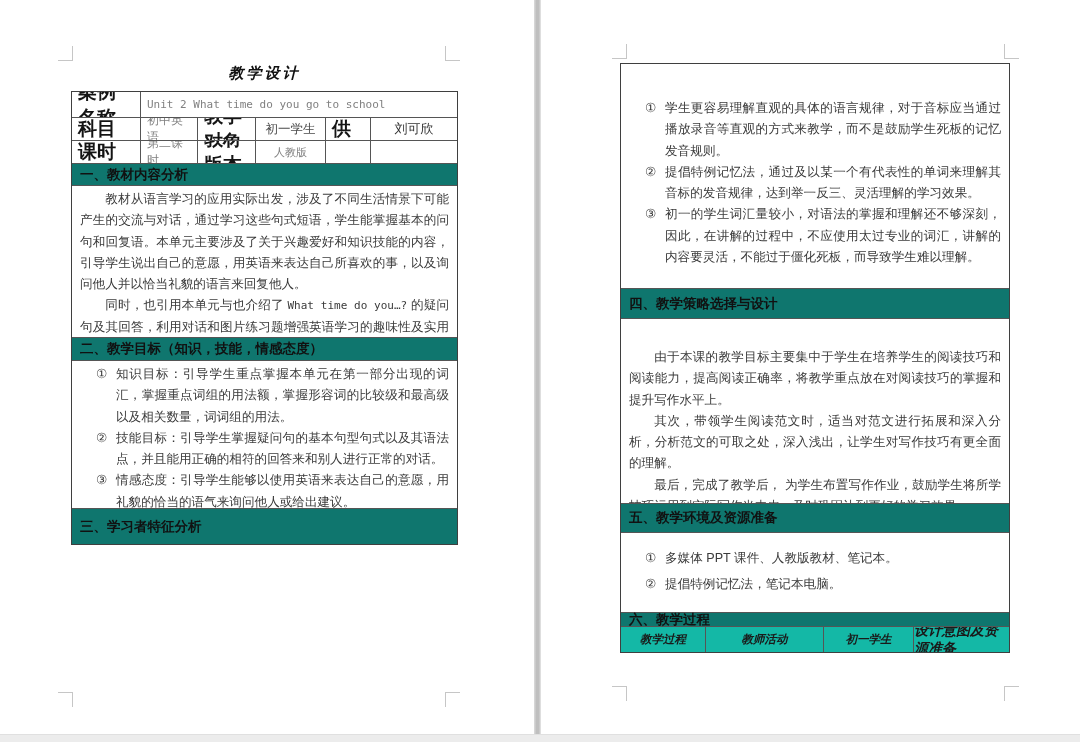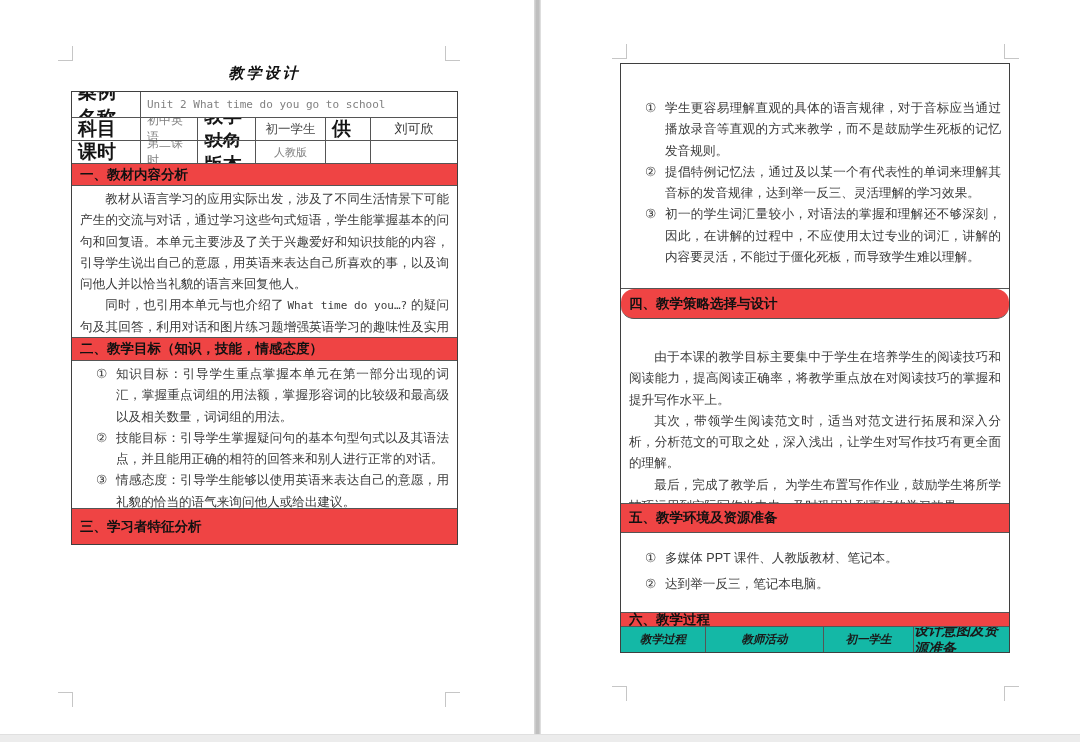--- a/index.html
+++ b/index.html
@@ -45,21 +45,21 @@
     display:flex;align-items:center;padding:2px 6px;overflow:hidden;
   }
   .cell:last-child{border-right:none;}
   .lbl{font-weight:bold;font-size:19px;color:#141414;}
   .val{font-size:12px;color:#808080;}
   .val-dark{font-size:12.5px;color:#4a4a4a;}
   .val-black{font-size:13px;color:#333;}
   .en{font-family:"DejaVu Sans Mono",monospace;font-size:11px;letter-spacing:0;}
   .center{justify-content:center;text-align:center;}
   .band{
-    background:#ef4444;display:flex;align-items:center;
+    background:#0f766e;display:flex;align-items:center;
     font-weight:bold;font-size:13.5px;color:#111;
     padding:0 8px;box-sizing:border-box;border-bottom:1px solid #555;
   }
   .content{
     box-sizing:border-box;border-bottom:1px solid #555;
     font-size:12.6px;line-height:21.3px;color:#3a3a3a;
     padding:3px 8px;overflow:hidden;text-align:justify;
   }
   .content p{margin:0;text-indent:2em;}
   .num-item{position:relative;padding-left:22px;}
@@ -134,31 +134,31 @@
   <div class="mark br" style="left:463px;top:686px;"></div>
 
   <div class="tbl" style="left:79px;top:63px;width:390px;">
 
     <div class="content" style="height:225px;padding-top:34px;padding-left:22px;">
       <div class="num-item"><span class="num">①</span><span>学生更容易理解直观的具体的语言规律，对于音标应当通过播放录音等直观的方式来教学，而不是鼓励学生死板的记忆发音规则。</span></div>
       <div class="num-item"><span class="num">②</span><span>提倡特例记忆法，通过及以某一个有代表性的单词来理解其音标的发音规律，达到举一反三、灵活理解的学习效果。</span></div>
       <div class="num-item"><span class="num">③</span><span>初一的学生词汇量较小，对语法的掌握和理解还不够深刻，因此，在讲解的过程中，不应使用太过专业的词汇，讲解的内容要灵活，不能过于僵化死板，而导致学生难以理解。</span></div>
     </div>
 
-    <div class="band" style="height:30px;border-radius:13px;">四、教学策略选择与设计</div>
+    <div class="band" style="height:30px;">四、教学策略选择与设计</div>
     <div class="content" style="height:185px;padding-top:28px;">
       <p>由于本课的教学目标主要集中于学生在培养学生的阅读技巧和阅读能力，提高阅读正确率，将教学重点放在对阅读技巧的掌握和提升写作水平上。</p>
       <p>其次，带领学生阅读范文时，适当对范文进行拓展和深入分析，分析范文的可取之处，深入浅出，让学生对写作技巧有更全面的理解。</p>
       <p>最后，完成了教学后， 为学生布置写作作业，鼓励学生将所学技巧运用到实际写作当中去，及时巩固达到更好的学习效果</p>
     </div>
 
     <div class="band" style="height:29px;">五、教学环境及资源准备</div>
     <div class="content" style="height:80px;padding-top:12px;padding-left:22px;line-height:26px;">
       <div class="num-item"><span class="num">①</span><span>多媒体 PPT 课件、人教版教材、笔记本。</span></div>
-      <div class="num-item"><span class="num">②</span><span>达到举一反三，笔记本电脑。</span></div>
+      <div class="num-item"><span class="num">②</span><span>提倡特例记忆法，笔记本电脑。</span></div>
     </div>
 
     <div class="band" style="height:14px;">六、教学过程</div>
     <div class="row grid nb" style="grid-template-columns:85px 118px 90px 1fr;height:25px;">
       <div class="hdr-cell">教学过程</div>
       <div class="hdr-cell">教师活动</div>
       <div class="hdr-cell">初一学生</div>
       <div class="hdr-cell" style="font-size:14px;">设计意图及资源准备</div>
     </div>
   </div>

